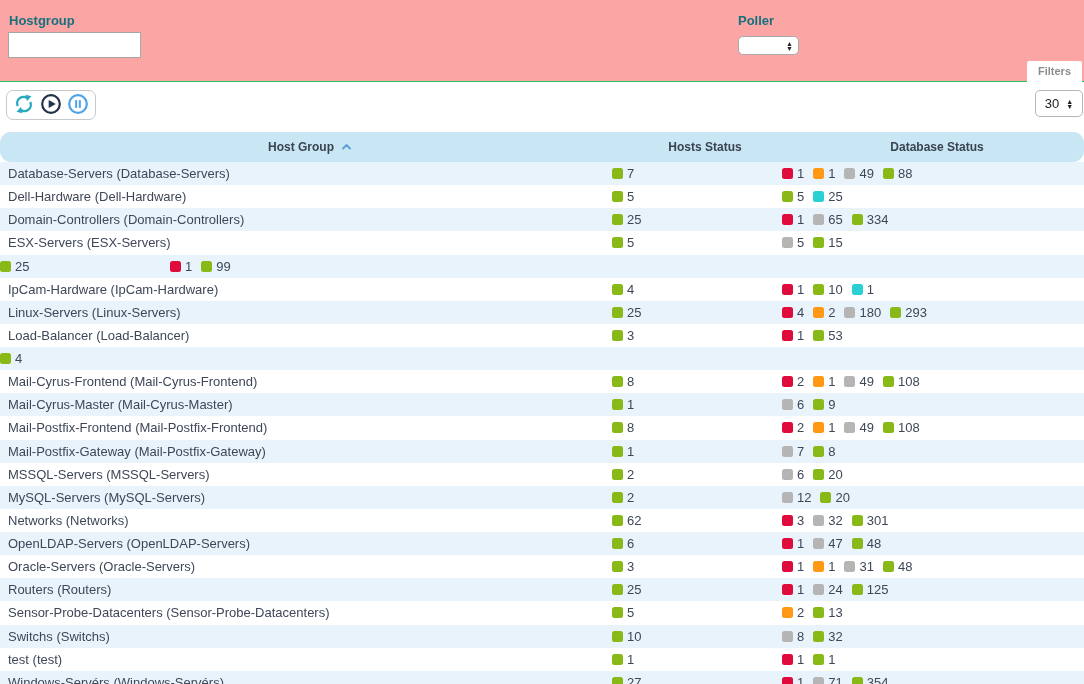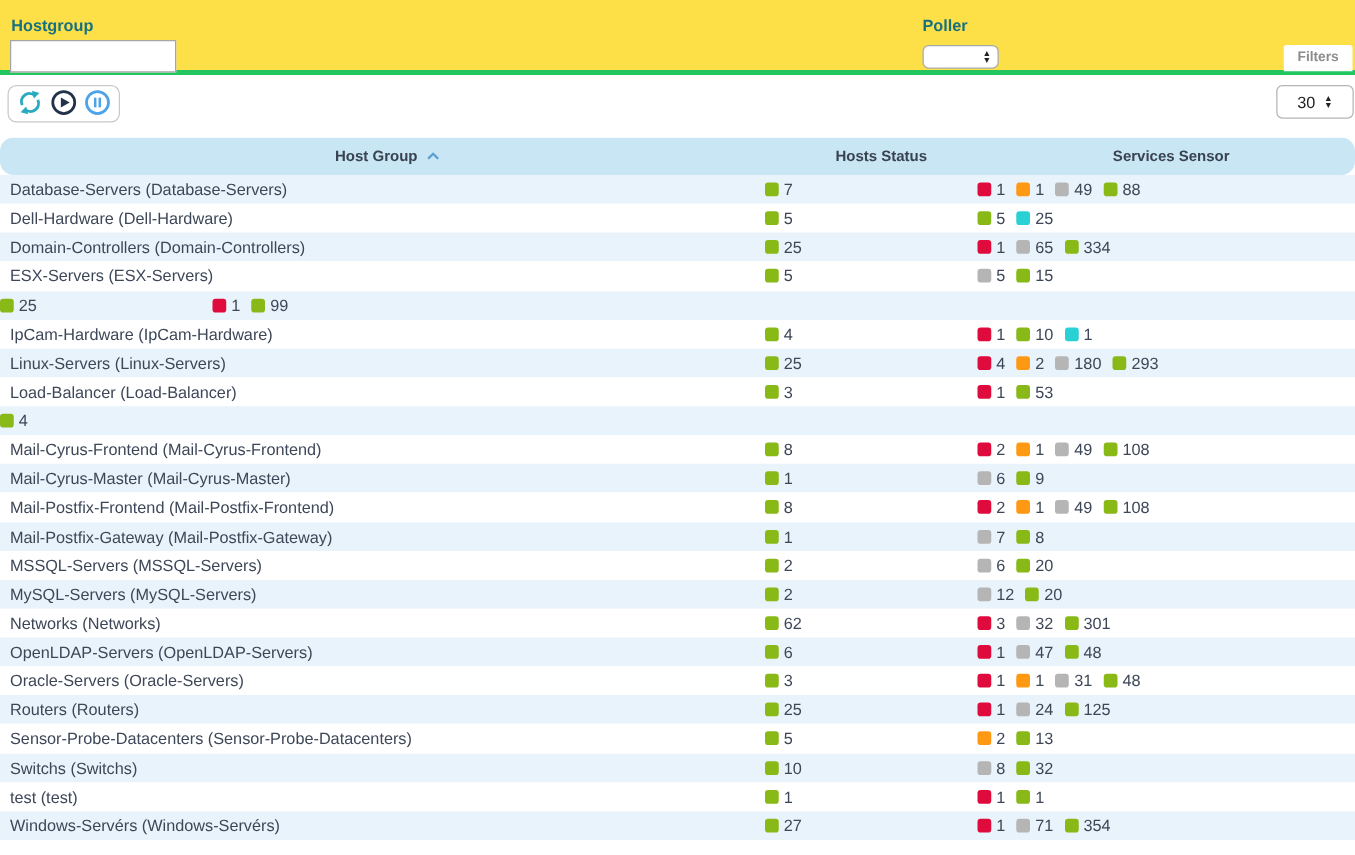--- a/index.html
+++ b/index.html
@@ -4,21 +4,21 @@
 <style>
   * { box-sizing: border-box; }
   html,body { margin:0; padding:0; }
   body {
     width:1084px; height:684px; overflow:hidden;
     background:#fff;
     font-family:"Liberation Sans","DejaVu Sans",sans-serif;
   }
 
   
-  .filter-panel { position:relative; height:60px; background:#fde047; border-bottom:4px solid #22c55e; }
+  .filter-panel { position:relative; height:82px; background:#fca5a5; border-bottom:1px solid #22c55e; }
   .flabel { position:absolute; font-size:13px; font-weight:bold; color:#16707e; }
   .lbl-hostgroup { left:9px; top:13px; }
   .lbl-poller { left:738px; top:13px; }
   .hostgroup-input {
     position:absolute; left:8px; top:32px; width:133px; height:26px;
     border:1px solid #a6a6a6; background:#fff; font-size:13px; padding:0 6px; outline:none;
   }
   .poller-select {
     position:absolute; left:738px; top:36px; width:61px; height:19px;
     background:#fff; border:1px solid #a9a9a9; border-radius:5px;
@@ -34,21 +34,21 @@
 
   
   .toolbar { position:relative; height:50px; background:#fff; }
   .icon-group {
     position:absolute; left:6px; top:8px; display:flex; gap:5px; align-items:center;
     border:1px solid #c9c9c9; border-radius:7px; padding:3px 6px; background:#fff;
   }
   .icon-btn { width:22px; height:22px; display:flex; align-items:center; justify-content:center;
     background:none; border:none; padding:0; cursor:pointer; }
   .page-size-select {
-    position:absolute; right:1px; top:8px; width:62px; height:27px;
+    position:absolute; right:1px; top:8px; width:48px; height:27px;
     border:1px solid #b5b5b5; border-radius:5px; background:#fff;
     display:flex; align-items:center; justify-content:center; gap:7px;
     font-size:13px; color:#222; cursor:default;margin-left:43px;
   }
 
   
   .table-header {
     height:30px; background:#c9e6f5; display:flex; align-items:center;
     font-size:12px; font-weight:bold; color:#3a4350;border-radius:11px;
   }
@@ -135,21 +135,21 @@
       <span>
         <svg width="11" height="9" viewBox="0 0 11 9">
           <path d="M2 6.5 L5.5 3 L9 6.5" fill="none" stroke="#5b9fd4" stroke-width="1.8" stroke-linecap="round"></path>
         </svg>
       </span>
     </div>
     <div class="th th-hosts">
       <span>Hosts Status</span>
     </div>
     <div class="th th-services">
-      <span>Services Sensor</span>
+      <span>Database Status</span>
     </div>
   </div>
 
   <div class="table-body" id="table-body">
       <div class="trow odd">
         <div class="cell-name">Database-Servers (Database-Servers)</div>
         <div class="cell-hosts">
           <span class="bgroup">
             <span class="badge" style="background: rgb(136, 185, 23);"></span>
             <span class="bcount">7</span>

